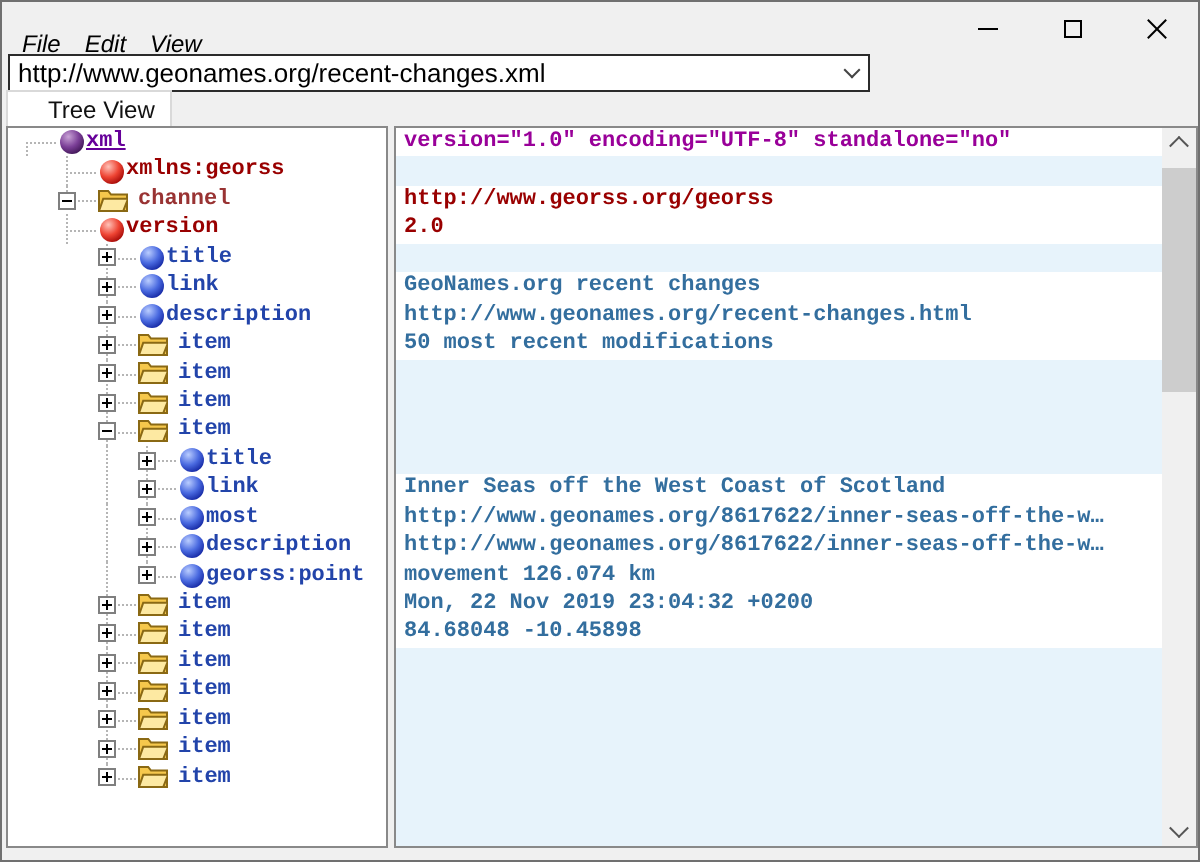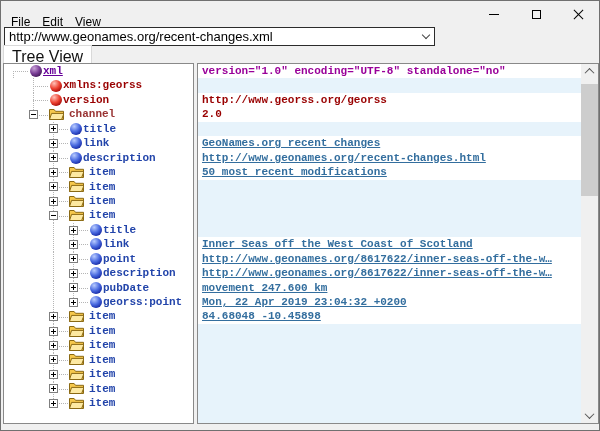--- a/index.html
+++ b/index.html
@@ -3,21 +3,21 @@
 <meta charset="utf-8">
 <style>
   * { margin:0; padding:0; box-sizing:border-box; }
   html,body { width:600px; height:431px; }
   body { font-family:"Liberation Sans",sans-serif; background:#fff; }
   .window { position:relative; width:600px; height:431px; background:#f0f0f0;
             border:1px solid #707070; overflow:hidden; }
 
   
   .menubar { position:absolute; top:0; left:0; right:0; height:41px;
-             display:flex; align-items:center; padding-left:4px; }
+             display:flex; align-items:center; padding-left:4px;font-style:italic; }
   .menu-item { font-size:12px; color:#000; padding:3px 6px; cursor:default; }
   .win-controls { position:absolute; top:0; right:0; height:26px; display:flex; }
   .win-btn { width:42px; height:26px; display:flex; align-items:center; justify-content:center; }
   .glyph-minimize { width:10px; height:1px; background:#000; }
   .glyph-maximize { width:9px; height:9px; border:1px solid #000; background:transparent; }
   .glyph-close { position:relative; width:11px; height:11px; }
   .glyph-close::before,.glyph-close::after { content:""; position:absolute; left:-1px; top:5px;
       width:13px; height:1px; background:#000; }
   .glyph-close::before { transform:rotate(45deg); }
   .glyph-close::after  { transform:rotate(-45deg); }
@@ -27,21 +27,21 @@
               background:#fff; border:1px solid #2b2b2b; display:flex; align-items:stretch; }
   .combobox input { flex:1; border:none; outline:none; background:transparent;
                     font:13px "Liberation Sans",sans-serif; padding:0 2px 1px 4px; color:#000; }
   .combo-arrow { width:17px; display:flex; align-items:center; justify-content:center; }
   .chev { width:6px; height:6px; border-left:1px solid #444; border-bottom:1px solid #444;
           transform:rotate(-45deg); margin-top:-3px; }
 
   
   .tabbar { position:absolute; left:2px; top:44px; height:18px; display:flex; }
   .tab { background:#fff; border:1px solid #d9d9d9; border-bottom:none;
-         font-size:16px; color:#111; padding:2px 8px 0 8px;text-align:center; }
+         font-size:12px; color:#111; padding:2px 8px 0 20px;text-align:center; }
 
   
   .tree-panel { position:absolute; left:2px; top:62px; width:191px; height:361px;
                 background:#fff; border:1px solid #898989; overflow:hidden; }
   .value-panel { position:absolute; left:196px; top:62px; width:402px; height:361px;
                  background:#fff; border:1px solid #898989; overflow:hidden; }
   .value-rows { position:absolute; left:0; top:0; right:17px; bottom:0; overflow:hidden; }
 
   
   .trow { height:14.44px; display:flex; align-items:center; padding-left:5px;
@@ -68,21 +68,21 @@
   .t-attribute   { color:#990000;text-align:right; }
   .t-element     { color:#2244aa; }
   .u { text-decoration:underline; }
 
   
   .vrow { height:14.44px; font:bold 11px/14.44px "Liberation Mono",monospace;
           padding-left:4px; white-space:pre; overflow:hidden; color:#000; }
   .vrow.hl { background:#e7f3fb; }
   .vc-declaration { color:#990099; }
   .vc-attribute   { color:#990000; }
-  .vc-element     { color:#336e9e;text-decoration:underline; }
+  .vc-element     { color:#336e9e; }
 
   
   .scrollbar { position:absolute; right:0; top:0; bottom:0; width:17px; background:#f0f0f0; }
   .sb-btn { position:absolute; left:0; width:17px; height:15px;
             display:flex; align-items:center; justify-content:center; }
   .sb-up { top:0; } .sb-down { bottom:0; }
   .sb-chev { width:7px; height:7px; border-left:1px solid #555; border-top:1px solid #555; }
   .sb-up .sb-chev { transform:rotate(45deg) translate(1px,1px); }
   .sb-down .sb-chev { transform:rotate(225deg) translate(1px,1px); }
   .sb-thumb { position:absolute; left:0; top:20px; width:17px; height:112px; background:#cdcdcd; }
@@ -117,25 +117,25 @@
     </div>
   </div>
 
   <div class="tabbar">
     <div class="tab">Tree View</div>
   </div>
 
   <div class="tree-panel" id="tree-rows">
       <div class="trow"><div class="tcol"><div class="vline" style="top: 50%; bottom: 0px;"></div><div class="hline"></div></div><span class="ticon ball ball-declaration"></span><span class="tlabel t-declaration u">xml</span></div>
       <div class="trow"><div class="tcol"></div><div class="tcol"><div class="vline" style="top: 0px; height: 100%;"></div><div class="hline"></div></div><span class="ticon ball ball-attribute"></span><span class="tlabel t-attribute">xmlns:georss</span></div>
+      <div class="trow"><div class="tcol"></div><div class="tcol"><div class="vline" style="top: 0px; height: 50%;"></div><div class="hline"></div><div class="exp minus"></div></div><span class="ticon"><svg width="15" height="13" viewBox="0 0 15 13">
+            <path d="M0.5 1.5 h4.6 l1.4 1.8 h8 v8.2 h-14 z" fill="#f6c84c" stroke="#8a6914"></path>
+            <path d="M0.5 11.5 l2.1 -6.1 h12.4 l-2.4 6.1 z" fill="#fde9a2" stroke="#8a6914"></path>
+          </svg></span><span class="tlabel t-container">channel</span></div>
       <div class="trow"><div class="tcol"></div><div class="tcol"><div class="vline" style="top: 0px; height: 100%;"></div><div class="hline"></div></div><span class="ticon ball ball-attribute"></span><span class="tlabel t-attribute">version</span></div>
-      <div class="trow"><div class="tcol"></div><div class="tcol"><div class="vline" style="top: 0px; height: 50%;"></div><div class="hline"></div><div class="exp minus"></div></div><span class="ticon"><svg width="15" height="13" viewBox="0 0 15 13">
-            <path d="M0.5 1.5 h4.6 l1.4 1.8 h8 v8.2 h-14 z" fill="#f6c84c" stroke="#8a6914"></path>
-            <path d="M0.5 11.5 l2.1 -6.1 h12.4 l-2.4 6.1 z" fill="#fde9a2" stroke="#8a6914"></path>
-          </svg></span><span class="tlabel t-container">channel</span></div>
       <div class="trow"><div class="tcol"></div><div class="tcol"></div><div class="tcol"><div class="vline" style="top: 0px; height: 100%;"></div><div class="hline"></div><div class="exp plus"></div></div><span class="ticon ball ball-element"></span><span class="tlabel t-element">title</span></div>
       <div class="trow"><div class="tcol"></div><div class="tcol"></div><div class="tcol"><div class="vline" style="top: 0px; height: 100%;"></div><div class="hline"></div><div class="exp plus"></div></div><span class="ticon ball ball-element"></span><span class="tlabel t-element">link</span></div>
       <div class="trow"><div class="tcol"></div><div class="tcol"></div><div class="tcol"><div class="vline" style="top: 0px; height: 100%;"></div><div class="hline"></div><div class="exp plus"></div></div><span class="ticon ball ball-element"></span><span class="tlabel t-element">description</span></div>
       <div class="trow"><div class="tcol"></div><div class="tcol"></div><div class="tcol"><div class="vline" style="top: 0px; height: 100%;"></div><div class="hline"></div><div class="exp plus"></div></div><span class="ticon"><svg width="15" height="13" viewBox="0 0 15 13">
             <path d="M0.5 1.5 h4.6 l1.4 1.8 h8 v8.2 h-14 z" fill="#f6c84c" stroke="#8a6914"></path>
             <path d="M0.5 11.5 l2.1 -6.1 h12.4 l-2.4 6.1 z" fill="#fde9a2" stroke="#8a6914"></path>
           </svg></span><span class="tlabel t-element">item</span></div>
       <div class="trow"><div class="tcol"></div><div class="tcol"></div><div class="tcol"><div class="vline" style="top: 0px; height: 100%;"></div><div class="hline"></div><div class="exp plus"></div></div><span class="ticon"><svg width="15" height="13" viewBox="0 0 15 13">
             <path d="M0.5 1.5 h4.6 l1.4 1.8 h8 v8.2 h-14 z" fill="#f6c84c" stroke="#8a6914"></path>
             <path d="M0.5 11.5 l2.1 -6.1 h12.4 l-2.4 6.1 z" fill="#fde9a2" stroke="#8a6914"></path>
@@ -143,23 +143,22 @@
       <div class="trow"><div class="tcol"></div><div class="tcol"></div><div class="tcol"><div class="vline" style="top: 0px; height: 100%;"></div><div class="hline"></div><div class="exp plus"></div></div><span class="ticon"><svg width="15" height="13" viewBox="0 0 15 13">
             <path d="M0.5 1.5 h4.6 l1.4 1.8 h8 v8.2 h-14 z" fill="#f6c84c" stroke="#8a6914"></path>
             <path d="M0.5 11.5 l2.1 -6.1 h12.4 l-2.4 6.1 z" fill="#fde9a2" stroke="#8a6914"></path>
           </svg></span><span class="tlabel t-element">item</span></div>
       <div class="trow"><div class="tcol"></div><div class="tcol"></div><div class="tcol"><div class="vline" style="top: 0px; height: 100%;"></div><div class="hline"></div><div class="exp minus"></div></div><span class="ticon"><svg width="15" height="13" viewBox="0 0 15 13">
             <path d="M0.5 1.5 h4.6 l1.4 1.8 h8 v8.2 h-14 z" fill="#f6c84c" stroke="#8a6914"></path>
             <path d="M0.5 11.5 l2.1 -6.1 h12.4 l-2.4 6.1 z" fill="#fde9a2" stroke="#8a6914"></path>
           </svg></span><span class="tlabel t-element">item</span></div>
       <div class="trow"><div class="tcol"></div><div class="tcol"></div><div class="tcol"><div class="vline" style="top: 0px; bottom: 0px;"></div></div><div class="tcol"><div class="vline" style="top: 0px; height: 100%;"></div><div class="hline"></div><div class="exp plus"></div></div><span class="ticon ball ball-element"></span><span class="tlabel t-element">title</span></div>
       <div class="trow"><div class="tcol"></div><div class="tcol"></div><div class="tcol"><div class="vline" style="top: 0px; bottom: 0px;"></div></div><div class="tcol"><div class="vline" style="top: 0px; height: 100%;"></div><div class="hline"></div><div class="exp plus"></div></div><span class="ticon ball ball-element"></span><span class="tlabel t-element">link</span></div>
-      <div class="trow"><div class="tcol"></div><div class="tcol"></div><div class="tcol"><div class="vline" style="top: 0px; bottom: 0px;"></div></div><div class="tcol"><div class="vline" style="top: 0px; height: 100%;"></div><div class="hline"></div><div class="exp plus"></div></div><span class="ticon ball ball-element"></span><span class="tlabel t-element">point</span></div>
+      <div class="trow"><div class="tcol"></div><div class="tcol"></div><div class="tcol"><div class="vline" style="top: 0px; bottom: 0px;"></div></div><div class="tcol"><div class="vline" style="top: 0px; height: 100%;"></div><div class="hline"></div><div class="exp plus"></div></div><span class="ticon ball ball-element"></span><span class="tlabel t-element">most</span></div>
       <div class="trow"><div class="tcol"></div><div class="tcol"></div><div class="tcol"><div class="vline" style="top: 0px; bottom: 0px;"></div></div><div class="tcol"><div class="vline" style="top: 0px; height: 100%;"></div><div class="hline"></div><div class="exp plus"></div></div><span class="ticon ball ball-element"></span><span class="tlabel t-element">description</span></div>
-      <div class="trow"><div class="tcol"></div><div class="tcol"></div><div class="tcol"><div class="vline" style="top: 0px; bottom: 0px;"></div></div><div class="tcol"><div class="vline" style="top: 0px; height: 100%;"></div><div class="hline"></div><div class="exp plus"></div></div><span class="ticon ball ball-element"></span><span class="tlabel t-element">pubDate</span></div>
       <div class="trow"><div class="tcol"></div><div class="tcol"></div><div class="tcol"><div class="vline" style="top: 0px; bottom: 0px;"></div></div><div class="tcol"><div class="vline" style="top: 0px; height: 50%;"></div><div class="hline"></div><div class="exp plus"></div></div><span class="ticon ball ball-element"></span><span class="tlabel t-element">georss:point</span></div>
       <div class="trow"><div class="tcol"></div><div class="tcol"></div><div class="tcol"><div class="vline" style="top: 0px; height: 100%;"></div><div class="hline"></div><div class="exp plus"></div></div><span class="ticon"><svg width="15" height="13" viewBox="0 0 15 13">
             <path d="M0.5 1.5 h4.6 l1.4 1.8 h8 v8.2 h-14 z" fill="#f6c84c" stroke="#8a6914"></path>
             <path d="M0.5 11.5 l2.1 -6.1 h12.4 l-2.4 6.1 z" fill="#fde9a2" stroke="#8a6914"></path>
           </svg></span><span class="tlabel t-element">item</span></div>
       <div class="trow"><div class="tcol"></div><div class="tcol"></div><div class="tcol"><div class="vline" style="top: 0px; height: 100%;"></div><div class="hline"></div><div class="exp plus"></div></div><span class="ticon"><svg width="15" height="13" viewBox="0 0 15 13">
             <path d="M0.5 1.5 h4.6 l1.4 1.8 h8 v8.2 h-14 z" fill="#f6c84c" stroke="#8a6914"></path>
             <path d="M0.5 11.5 l2.1 -6.1 h12.4 l-2.4 6.1 z" fill="#fde9a2" stroke="#8a6914"></path>
           </svg></span><span class="tlabel t-element">item</span></div>
       <div class="trow"><div class="tcol"></div><div class="tcol"></div><div class="tcol"><div class="vline" style="top: 0px; height: 100%;"></div><div class="hline"></div><div class="exp plus"></div></div><span class="ticon"><svg width="15" height="13" viewBox="0 0 15 13">
@@ -194,22 +193,22 @@
         <div class="vrow vc-element">GeoNames.org recent changes</div>
         <div class="vrow vc-element">http://www.geonames.org/recent-changes.html</div>
         <div class="vrow vc-element">50 most recent modifications</div>
         <div class="vrow hl"></div>
         <div class="vrow hl"></div>
         <div class="vrow hl"></div>
         <div class="vrow hl"></div>
         <div class="vrow vc-element">Inner Seas off the West Coast of Scotland</div>
         <div class="vrow vc-element">http://www.geonames.org/8617622/inner-seas-off-the-w…</div>
         <div class="vrow vc-element">http://www.geonames.org/8617622/inner-seas-off-the-w…</div>
-        <div class="vrow vc-element">movement 247.600 km</div>
-        <div class="vrow vc-element">Mon, 22 Apr 2019 23:04:32 +0200</div>
+        <div class="vrow vc-element">movement 126.074 km</div>
+        <div class="vrow vc-element">Mon, 22 Nov 2019 23:04:32 +0200</div>
         <div class="vrow vc-element">84.68048 -10.45898</div>
         <div class="vrow hl"></div>
         <div class="vrow hl"></div>
         <div class="vrow hl"></div>
         <div class="vrow hl"></div>
         <div class="vrow hl"></div>
         <div class="vrow hl"></div>
         <div class="vrow hl"></div>
       </div>
     <div class="scrollbar">

